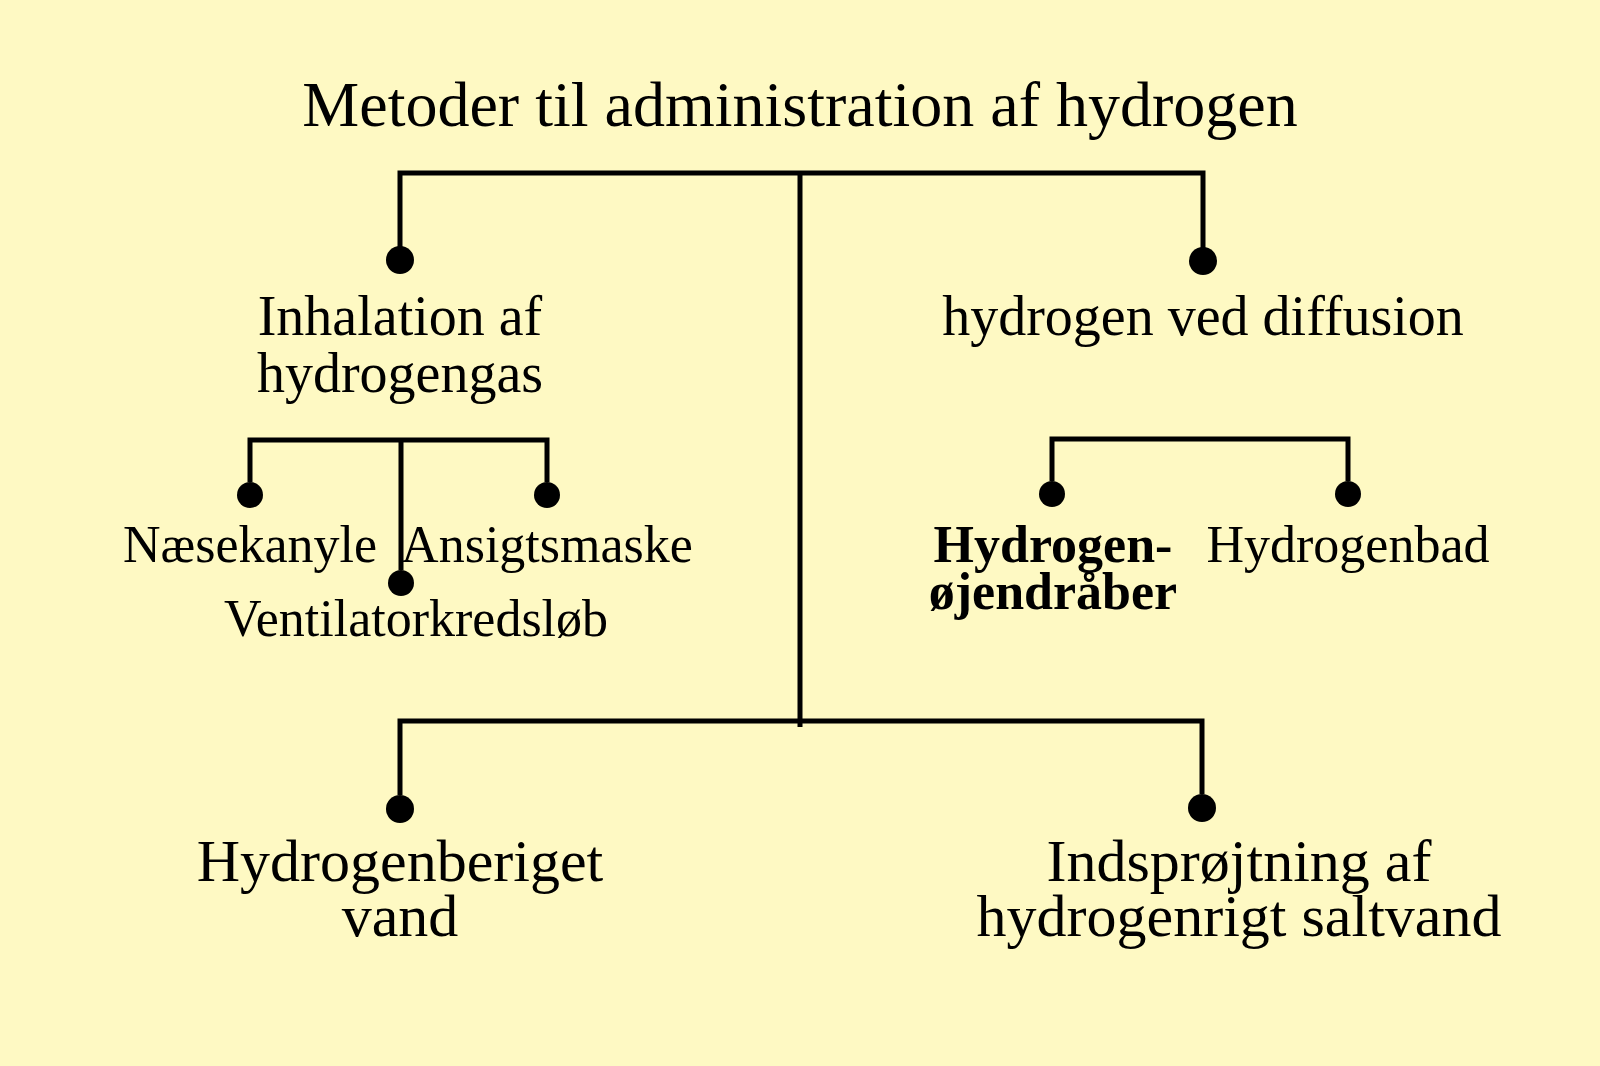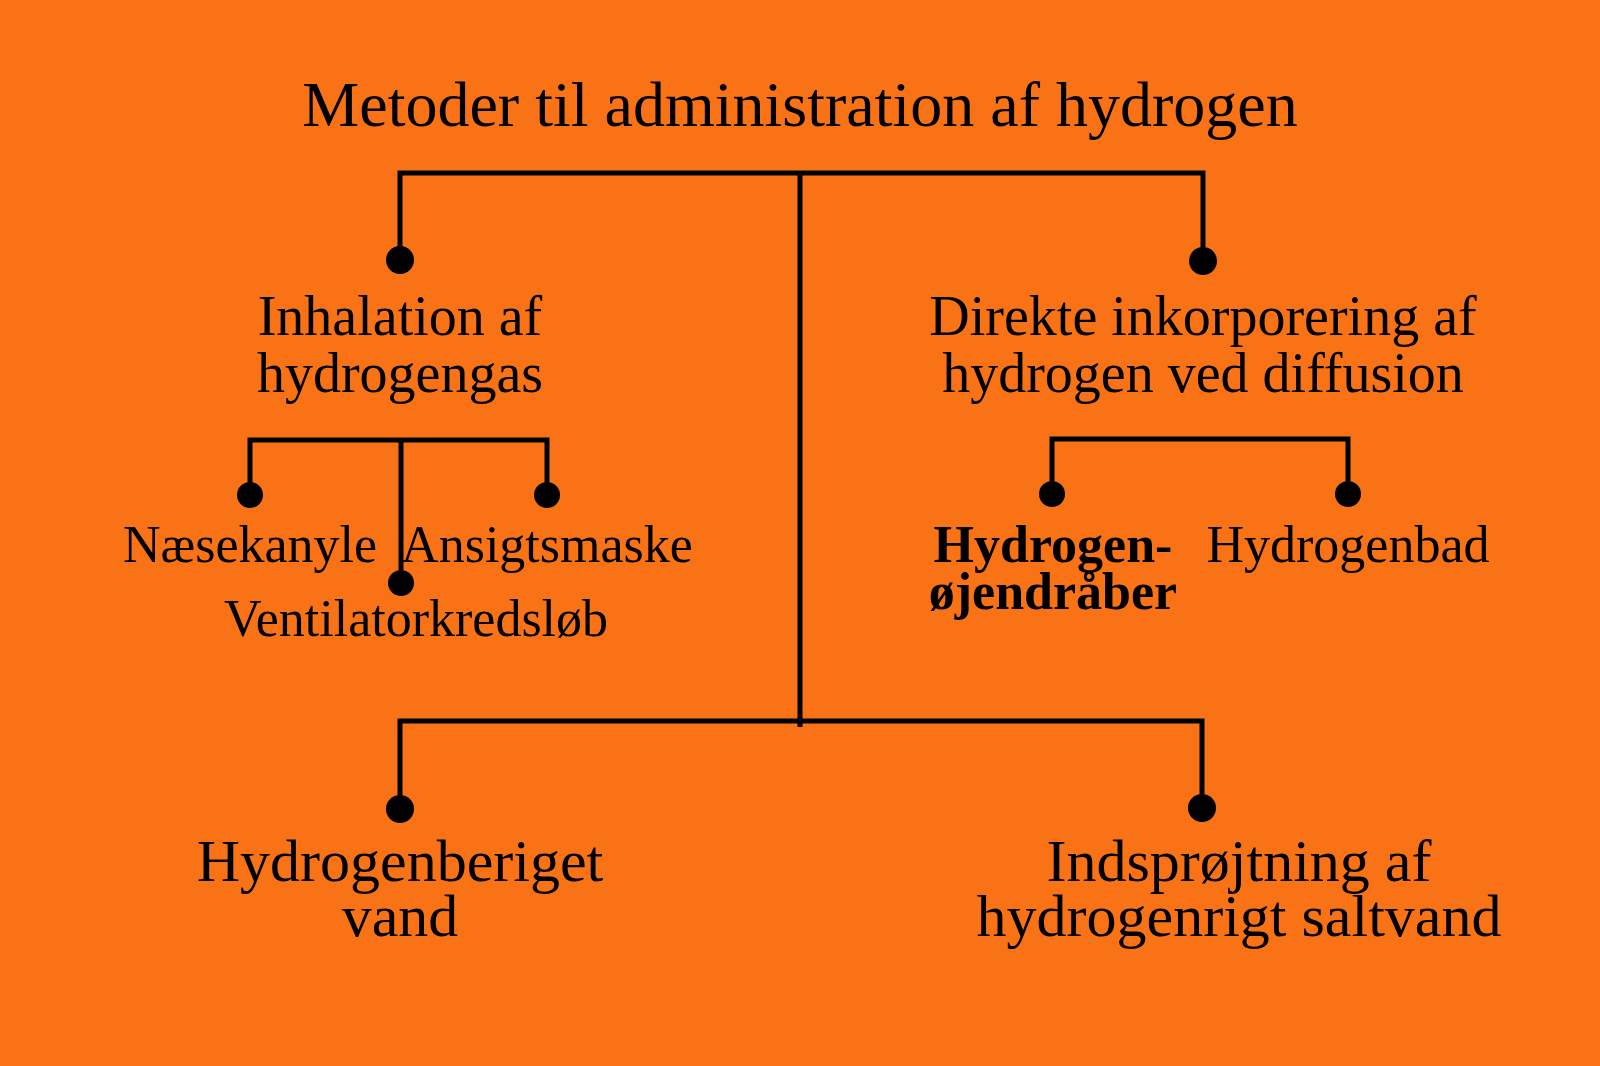--- a/index.html
+++ b/index.html
@@ -4,21 +4,21 @@
 <style>
   html, body {
     margin: 0;
     padding: 0;
     background: #ffffff;
   }
   #canvas {
     position: relative;
     width: 1600px;
     height: 1066px;
-    background: #f97316;
+    background: #fef9c3;
     font-family: "Liberation Serif", "DejaVu Serif", serif;
     color: #000000;
     overflow: hidden;
   }
   .lines-svg {
     position: absolute;
     left: 0;
     top: 0;
     width: 1600px;
     height: 1066px;
@@ -85,21 +85,20 @@
   </svg>
 
   <div class="label title">Metoder til administration af hydrogen</div>
 
   <div class="label mid" style="left:400px;">
     <div>Inhalation af</div>
     <div>hydrogengas</div>
   </div>
 
   <div class="label mid" style="left:1203px;">
-    <div>Direkte inkorporering af</div>
     <div>hydrogen ved diffusion</div>
   </div>
 
   <div class="label small" style="left:250px; top:521px;">
     <div>Næsekanyle</div>
   </div>
   <div class="label small" style="left:547px; top:521px;">
     <div>Ansigtsmaske</div>
   </div>
   <div class="label small" style="left:416px; top:595px;font-family:Liberation Serif, serif;">

